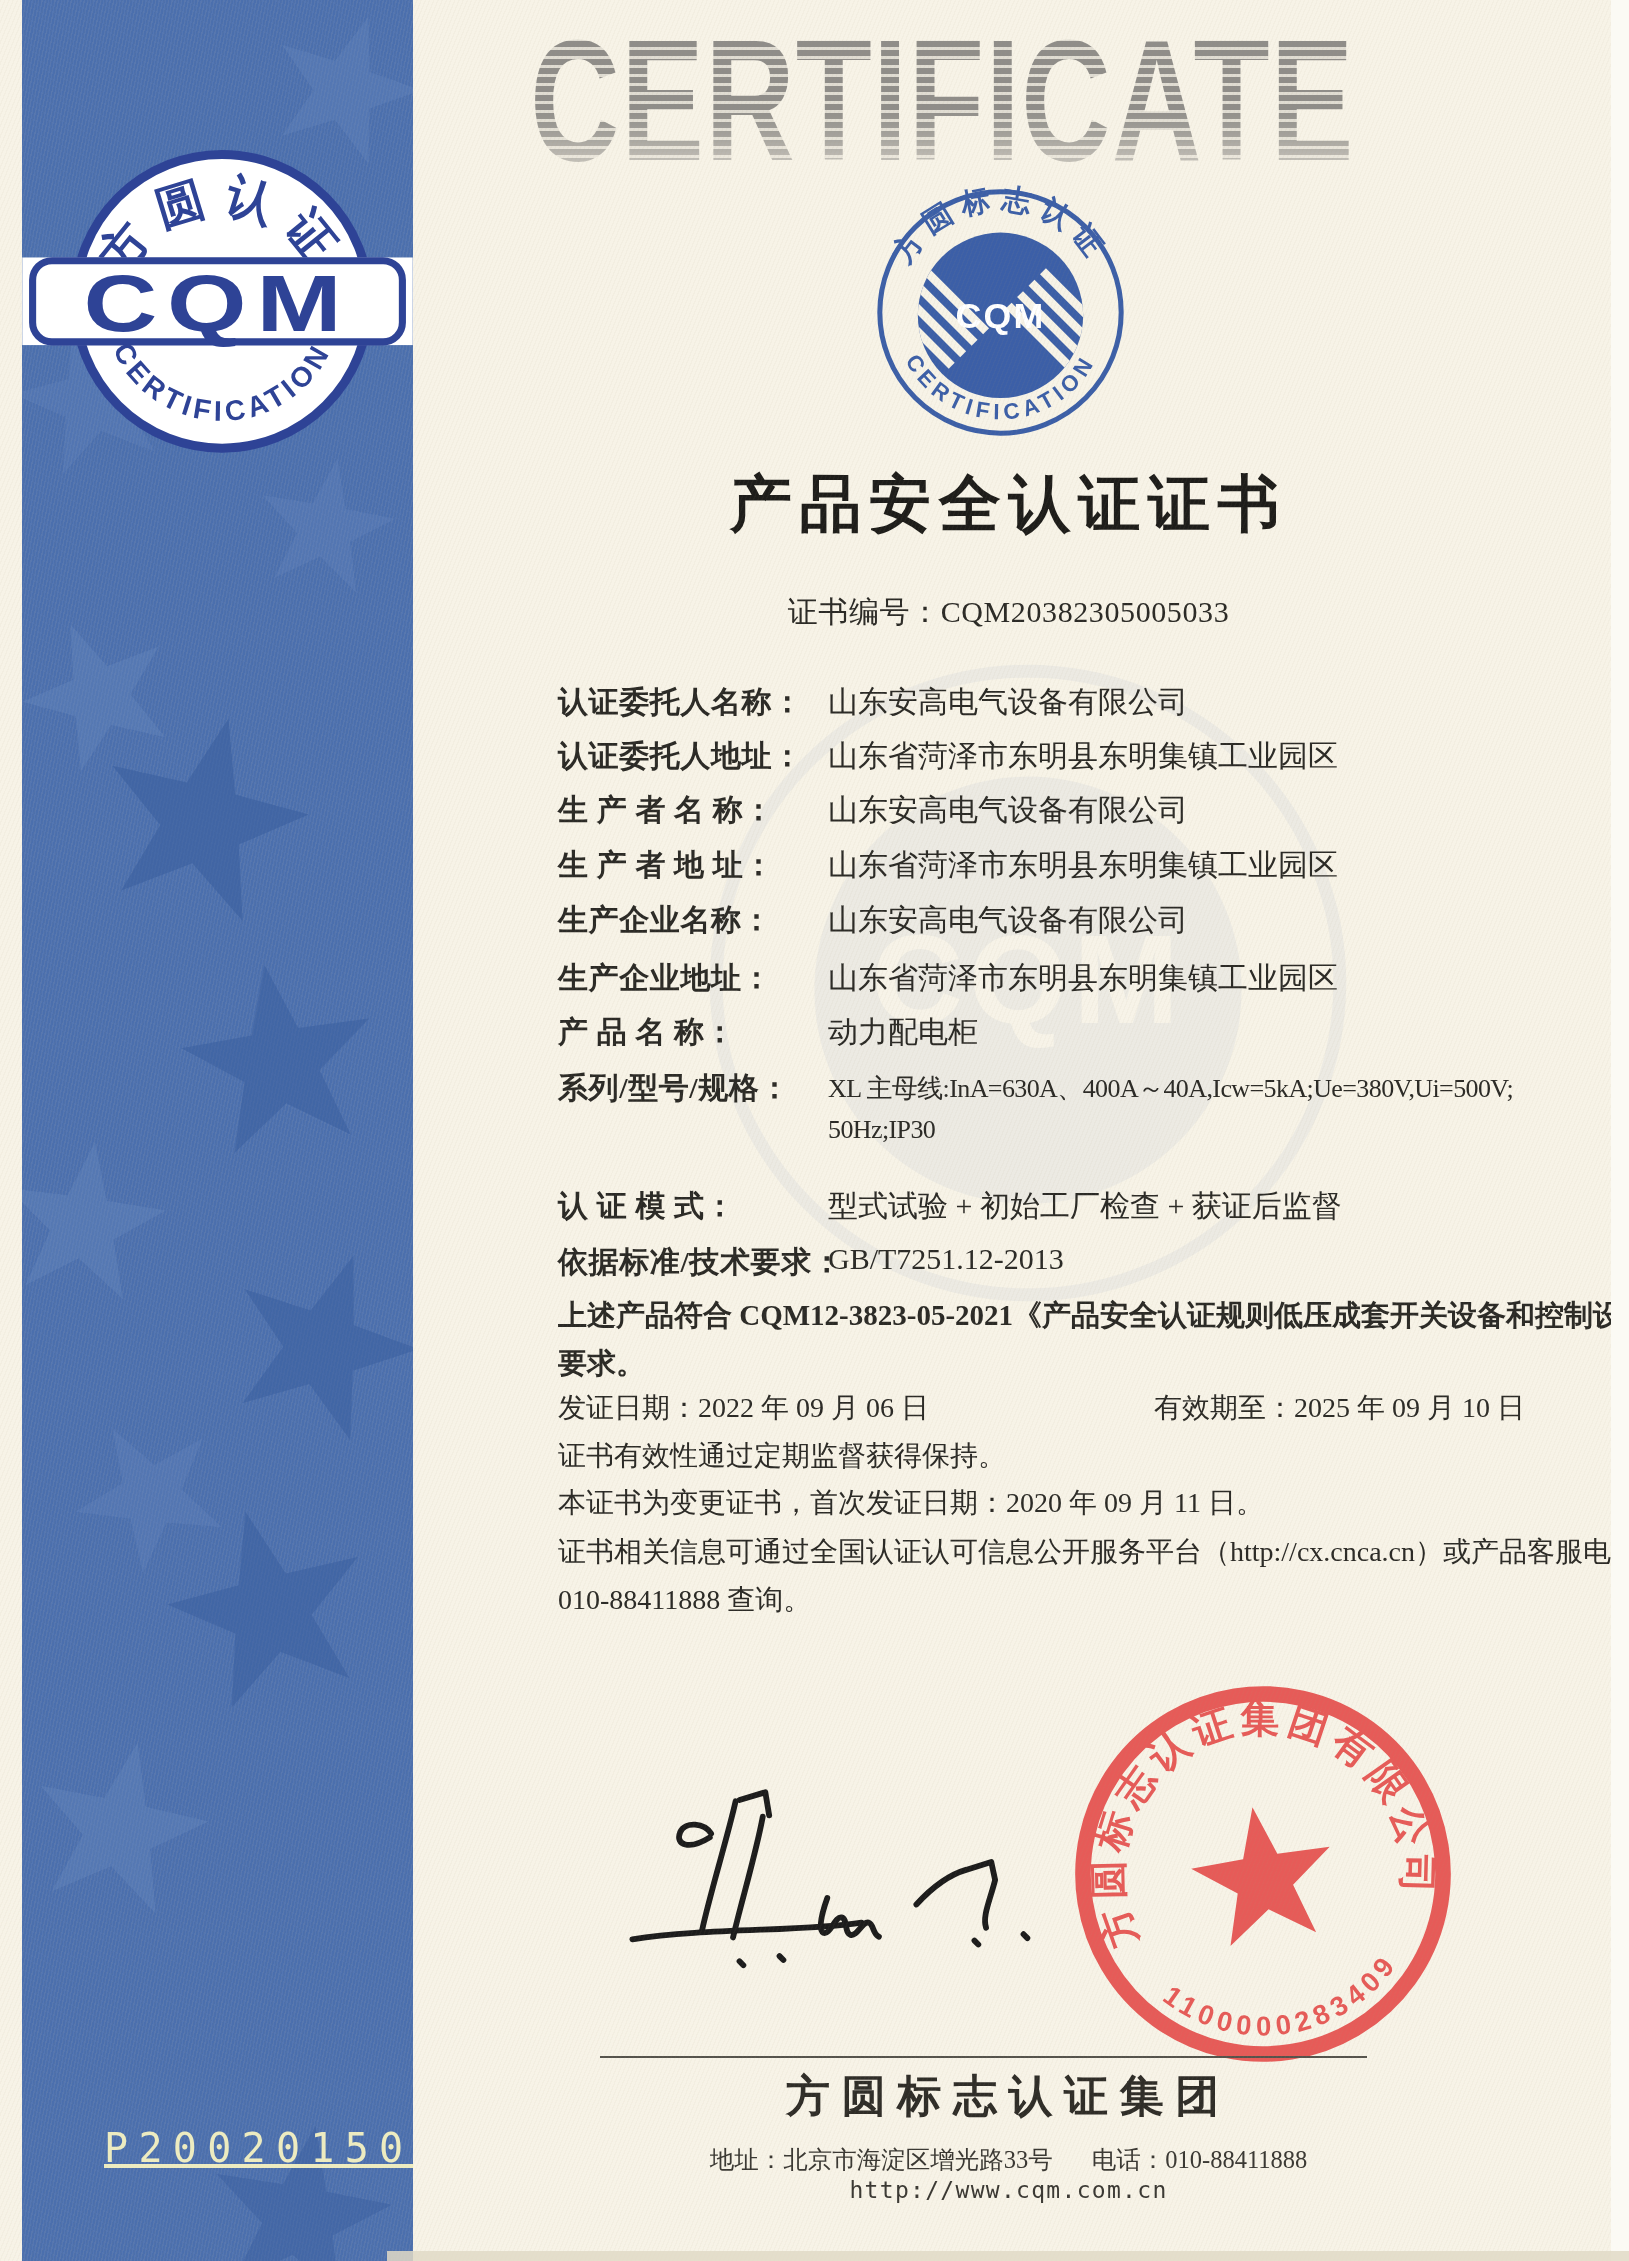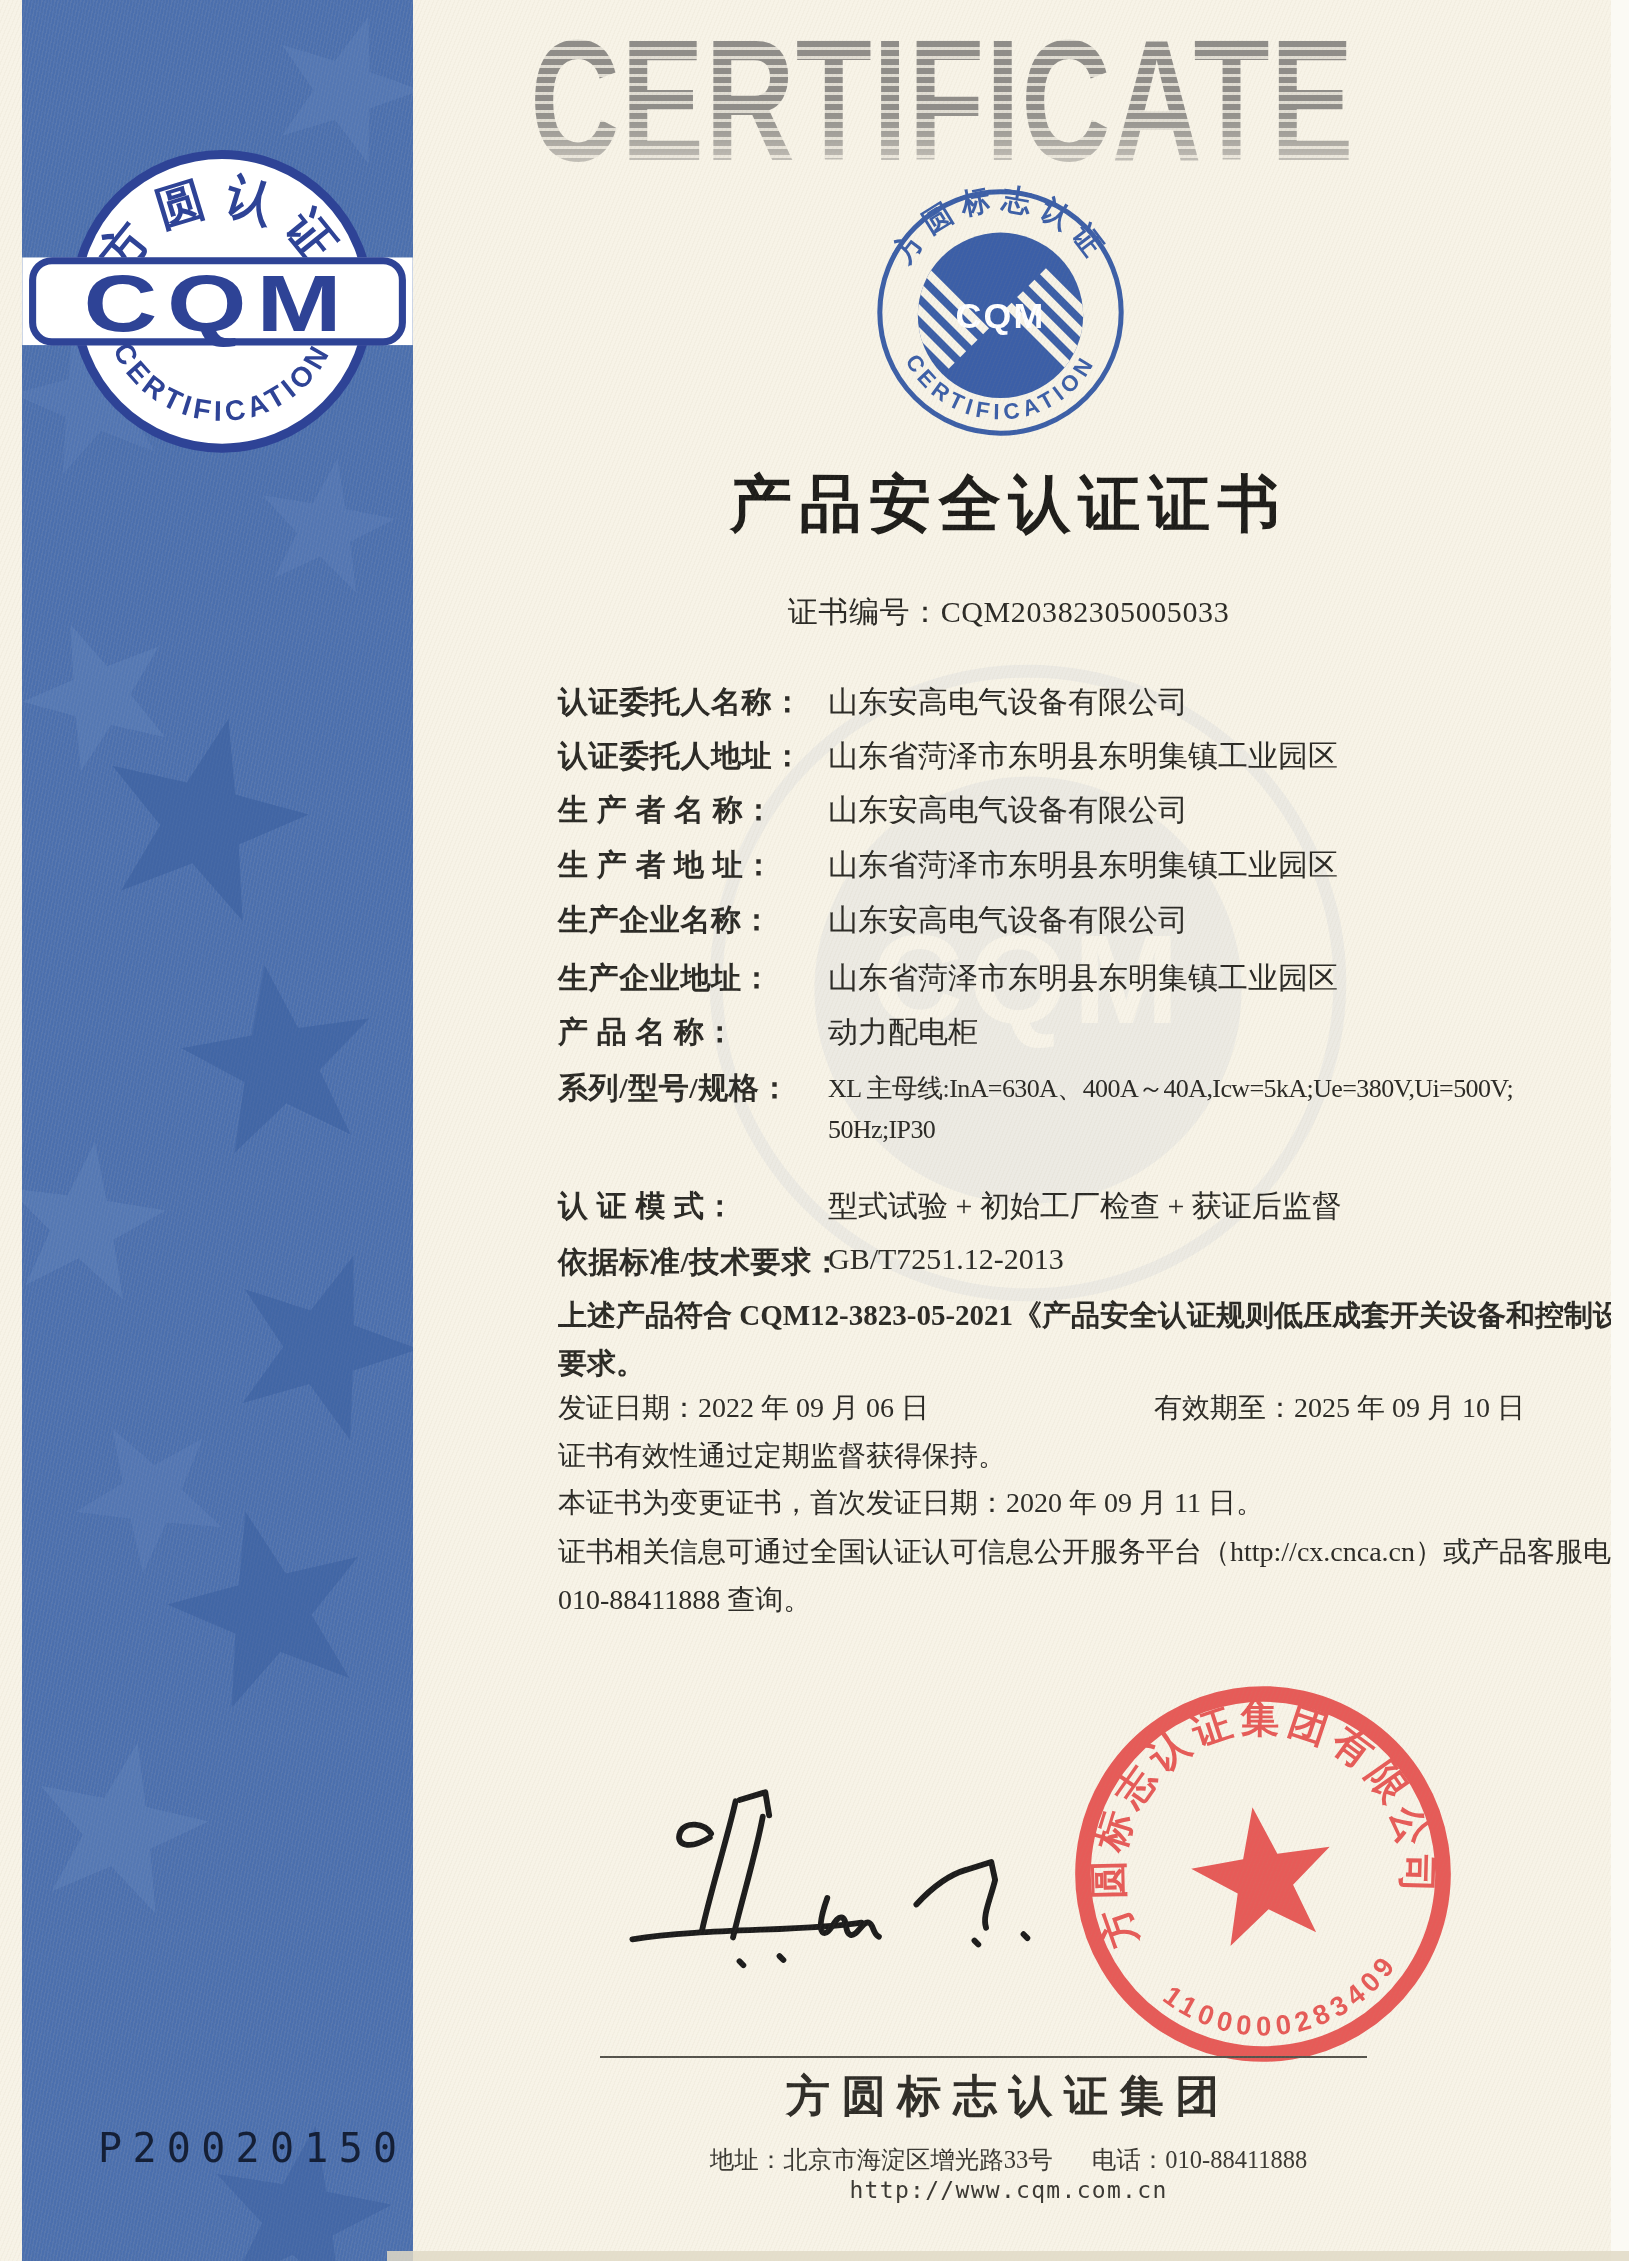--- a/index.html
+++ b/index.html
@@ -6,22 +6,22 @@
   #page{position:relative;width:1630px;height:2261px;background:#f7f3e7;overflow:hidden;
         font-family:"Liberation Serif","DejaVu Serif",serif;color:#2b2a26;}
   #page::after{content:"";position:absolute;inset:0;pointer-events:none;
         background:repeating-linear-gradient(112deg,rgba(166,152,118,.05) 0 1.3px,rgba(255,255,255,0) 1.3px 3.9px);}
   
   .band{position:absolute;left:22px;top:0;width:391px;height:2261px;background:#4b6fad;}
   .band::after{content:"";position:absolute;inset:0;
         background:repeating-linear-gradient(100deg,rgba(255,255,255,.05) 0 1.3px,rgba(0,0,0,0) 1.3px 3.2px);}
   .band-stars{position:absolute;left:0;top:0;z-index:1;}
   .left-logo{position:absolute;left:0;top:137px;width:391px;height:335px;z-index:2;}
-  .serial{position:absolute;left:76px;top:2125px;z-index:2;font-family:"DejaVu Sans Mono",monospace;
-        font-size:40px;letter-spacing:10.3px;color:#0f172a;opacity:.9;}
+  .serial{position:absolute;left:82px;top:2125px;z-index:2;font-family:"DejaVu Sans Mono",monospace;
+        font-size:40px;letter-spacing:10.3px;color:#fef9c3;opacity:.9;text-decoration:underline;}
   
   .edge-right{position:absolute;right:0;top:0;width:19.3px;height:2261px;background:#fbfaf4;z-index:5;}
   .edge-bottom{position:absolute;left:387px;bottom:0;right:0;height:10.3px;background:#e0d9c5;opacity:.85;z-index:5;}
   
   .cert-head{position:absolute;left:530px;top:14px;white-space:nowrap;}
   .cert-head span{display:inline-block;transform:scaleX(.72);transform-origin:left top;
         font-family:"Liberation Sans","DejaVu Sans",sans-serif;font-weight:bold;font-size:173px;line-height:1;
         letter-spacing:1.3px;color:transparent;
         background-image:repeating-linear-gradient(to bottom,#8f8d89 0 6.4px,rgba(143,141,137,.22) 6.4px 9px);
         -webkit-background-clip:text;background-clip:text;

